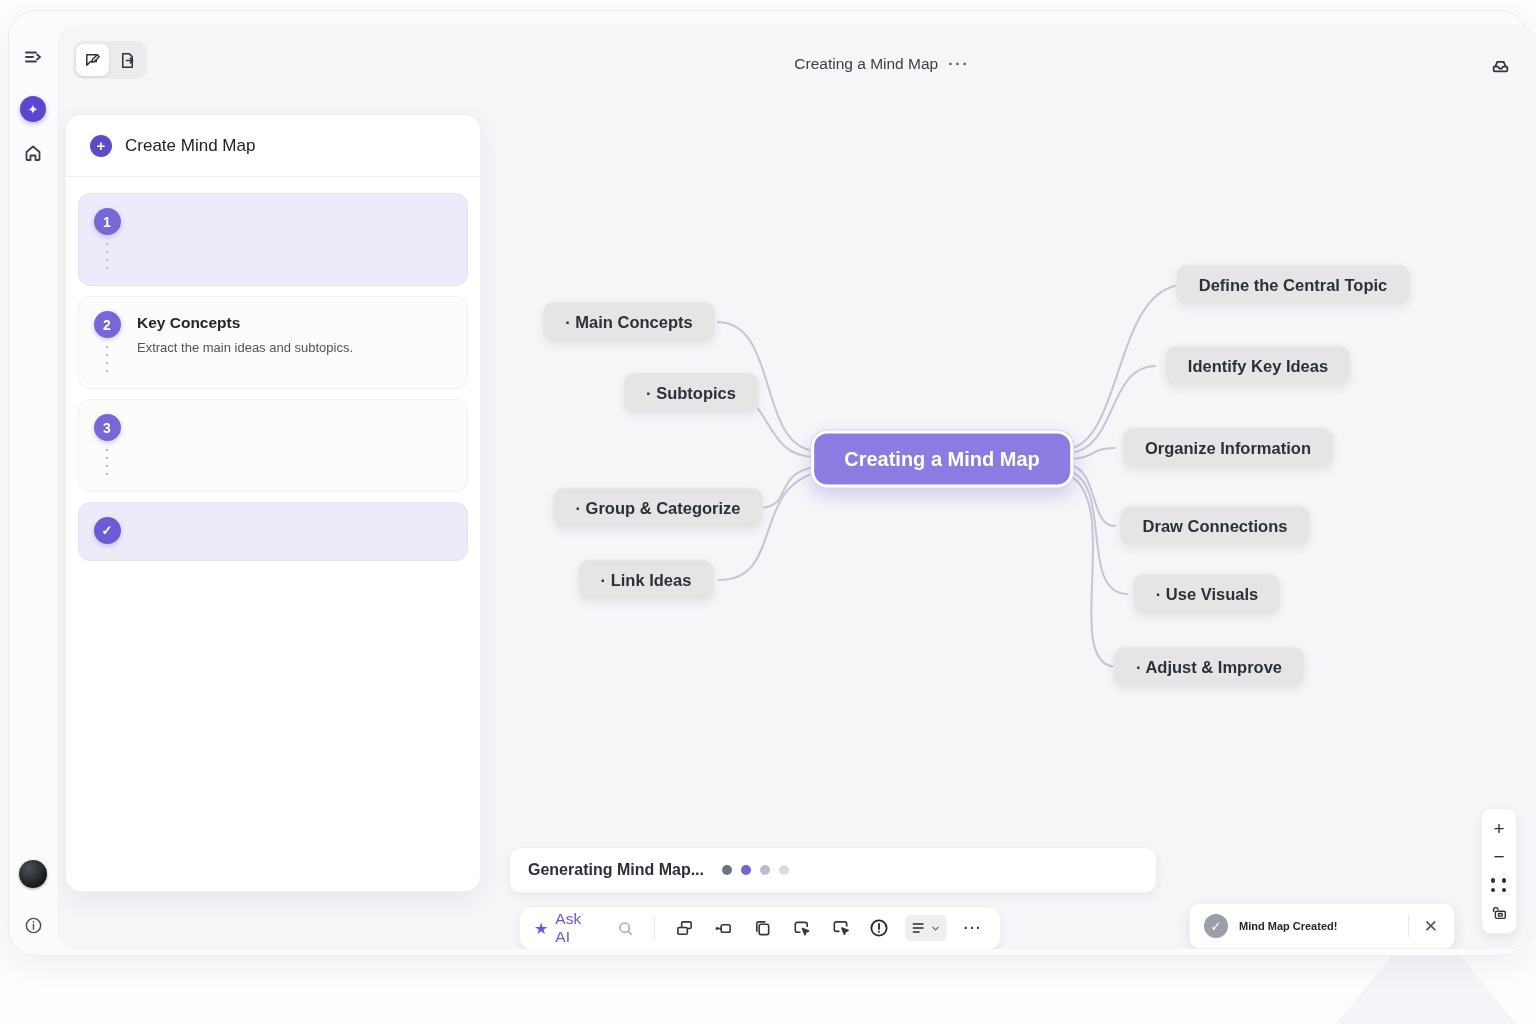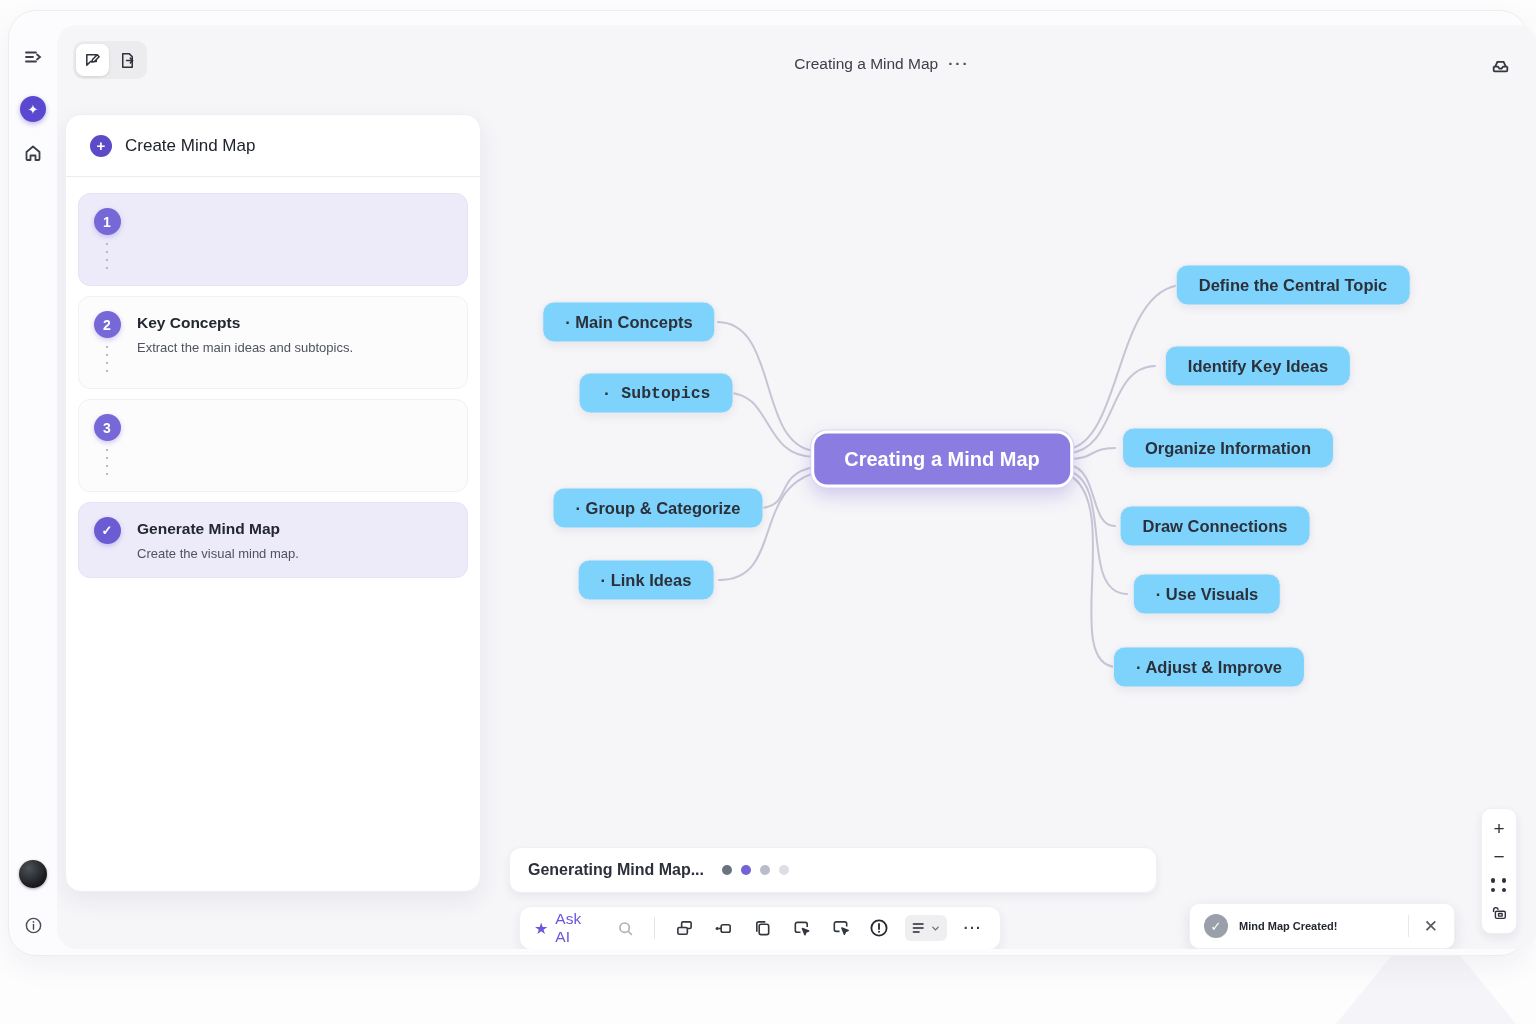--- a/index.html
+++ b/index.html
@@ -62,21 +62,21 @@
     font-size:14px; font-weight:700; display:flex; align-items:center; justify-content:center;
     box-shadow:0 2px 5px rgba(118,104,214,.35); flex:none; }
   .step-circle.done { background:#6c5cd4; font-size:13px; }
   .step-dots { width:2px; height:26px; margin-top:8px;
     background:repeating-linear-gradient(to bottom,#b9b9c3 0 2.5px, transparent 2.5px 8px); }
   .step-title { font-size:15.5px; font-weight:700; color:#23272f; padding-top:3px; }
   .step-desc { font-size:13px; color:#4e535c; margin-top:8px; }
 
   
   .map-svg { position:absolute; left:0; top:0; width:1480px; height:924px; pointer-events:none; }
-  .map-node { position:absolute; transform:translate(-50%,-50%); background:#7dd3fc;
+  .map-node { position:absolute; transform:translate(-50%,-50%); background:#e5e5e5;
     border:1px solid #ecebf1; border-radius:12px; padding:10px 22px; white-space:nowrap;
     font-size:16.5px; font-weight:700; color:#2b303a;
     box-shadow:0 3px 8px rgba(50,50,90,.08); cursor:pointer; }
   .central-node { position:absolute; transform:translate(-50%,-50%); background:#8a7ce0;
     color:#ffffff; font-size:20px; font-weight:700; padding:14px 30px; border-radius:16px;
     border:3px solid #ffffff; white-space:nowrap; cursor:pointer;
     box-shadow:0 0 0 1px #d8d2f3, 0 8px 18px rgba(110,90,210,.28); }
 
   
   .status-bar { position:absolute; left:452px; top:822px; width:648px; height:46px;
@@ -214,24 +214,20 @@
           </div>
           <div class="step">
             <div class="step-circle-col">
               <div class="step-circle">3</div>
               <div class="step-dots"></div>
             </div>
           </div>
           <div class="step active">
             <div class="step-circle-col">
               <div class="step-circle done">✓</div>
-            </div>
-            <div>
-              <div class="step-title">Generate Mind Map</div>
-              <div class="step-desc">Create the visual mind map.</div>
             </div>
           </div>
         </div>
     </div>
 
     <svg class="map-svg">
       <g fill="none" stroke="#c7c4d6" stroke-width="2" stroke-linecap="round">
         <path d="M758,426 C700,420 722,298 661,297"></path>
         <path d="M758,432 C705,432 716,368 671,368"></path>
         <path d="M758,442 C715,449 737,483 701,483"></path>
@@ -240,21 +236,21 @@
         <path d="M1012,428 C1060,425 1050,342 1098,341"></path>
         <path d="M1012,434 C1038,434 1032,423 1058,423"></path>
         <path d="M1012,440 C1042,444 1032,501 1058,501"></path>
         <path d="M1012,446 C1056,459 1022,568 1070,569"></path>
         <path d="M1012,450 C1066,479 1004,640 1059,642"></path>
       </g>
     </svg>
 
     <div id="nodes-container">
         <div class="map-node" style="left: 572px; top: 297px;">· Main Concepts</div>
-        <div class="map-node" style="left: 599px; top: 368px; font-family: Liberation Mono, monospace;">· Subtopics</div>
+        <div class="map-node" style="left: 634px; top: 368px;">· Subtopics</div>
         <div class="map-node" style="left: 601px; top: 483px;">· Group &amp; Categorize</div>
         <div class="map-node" style="left: 589px; top: 555px;">· Link Ideas</div>
         <div class="map-node" style="left: 1236px; top: 260px;">Define the Central Topic</div>
         <div class="map-node" style="left: 1201px; top: 341px;">Identify Key Ideas</div>
         <div class="map-node" style="left: 1171px; top: 423px;">Organize Information</div>
         <div class="map-node" style="left: 1158px; top: 501px;">Draw Connections</div>
         <div class="map-node" style="left: 1150px; top: 569px;">· Use Visuals</div>
         <div class="map-node" style="left: 1152px; top: 642px;">· Adjust &amp; Improve</div>
       </div>
     <div class="central-node" style="left:885px; top:434px;">Creating a Mind Map</div>

